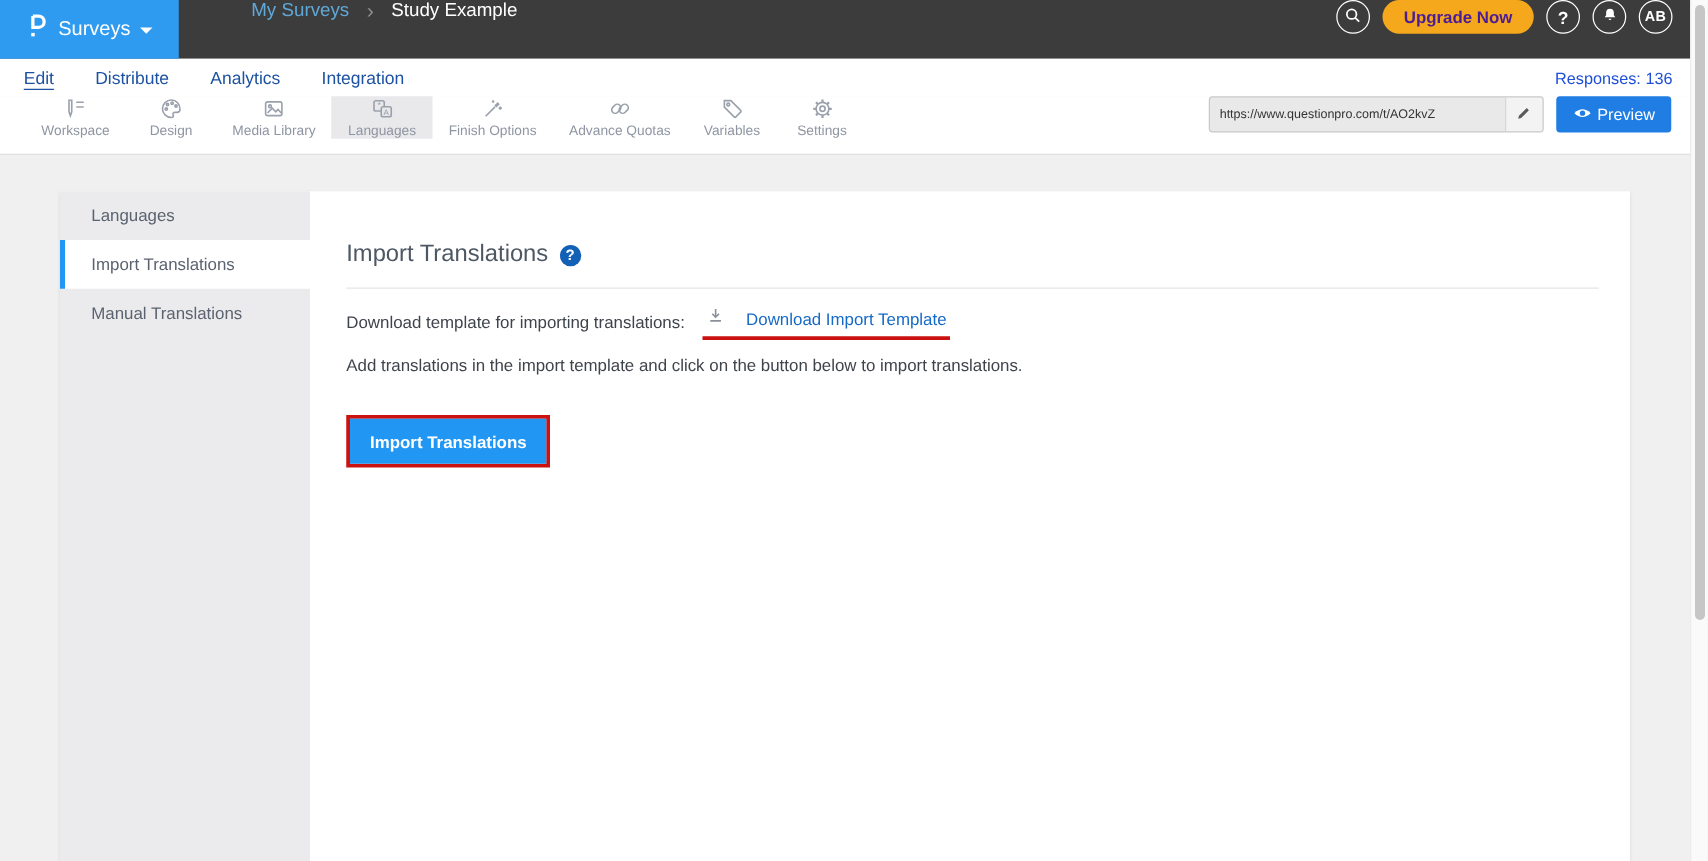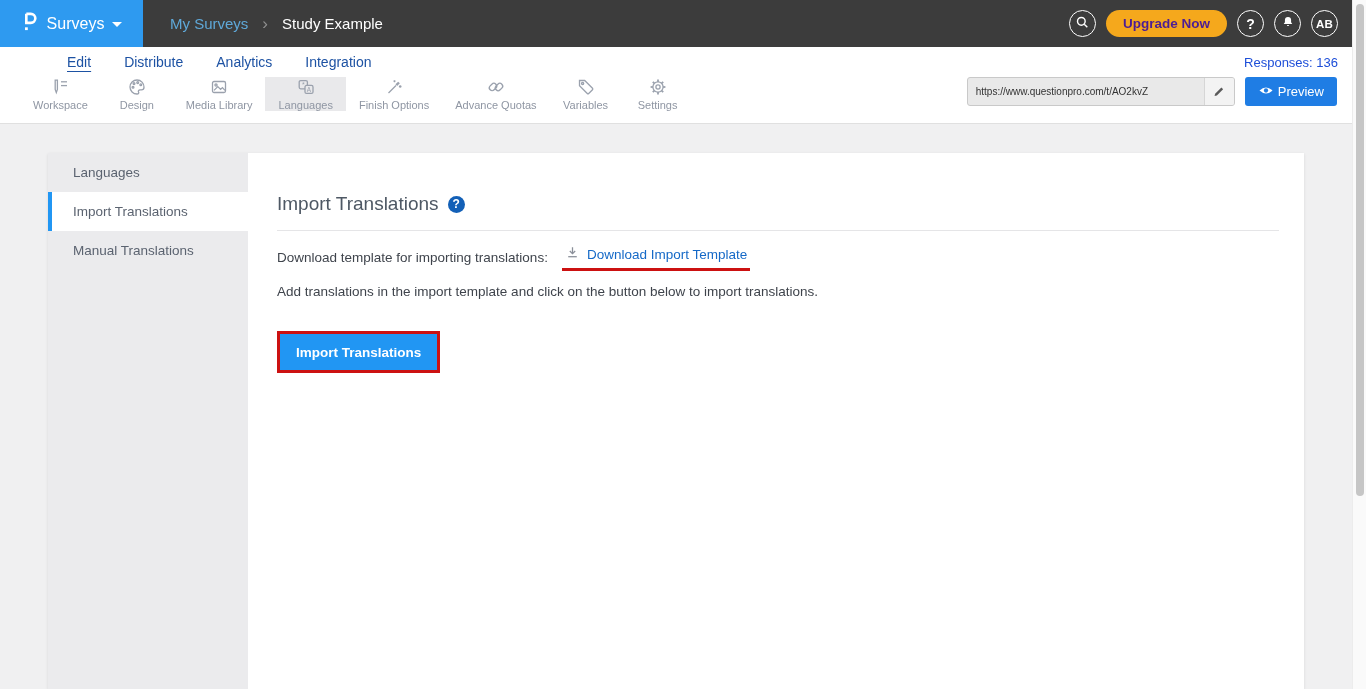--- a/index.html
+++ b/index.html
@@ -2,21 +2,21 @@
 <html><head>
 <meta charset="utf-8">
 <style>
   * { margin:0; padding:0; box-sizing:border-box; }
   html,body { width:1366px; height:689px; overflow:hidden; background:#f0f0f1;
               font-family:"Liberation Sans", sans-serif; }
   .app { position:relative; width:1366px; height:689px; }
   .page { position:absolute; left:0; top:0; width:1352px; height:689px; }
 
   
-  .topbar { height:47px; background:#3c3c3c; display:flex; align-items:center; }
+  .topbar { height:47px; background:#3c3c3c; display:flex; align-items:flex-start;gap:31px; }
   .logo-block { width:143px; height:47px; background:#2e9af0; display:flex;
                 align-items:center; justify-content:center; gap:8px; cursor:pointer; }
   .logo-label { color:#fff; font-size:16px; }
   .caret-down { width:0; height:0; border-left:5px solid transparent;
                 border-right:5px solid transparent; border-top:5px solid #fff; margin-top:2px; }
   .breadcrumb { display:flex; align-items:center; gap:14px; margin-left:27px; font-size:15px; }
   .bc-parent { color:#5fa8d8; cursor:pointer; }
   .bc-sep { color:#8f8f8f; font-size:17px; line-height:1; }
   .bc-current { color:#fff; }
   .topbar-right { margin-left:auto; display:flex; align-items:center; gap:10px; padding-right:14px; }
@@ -25,21 +25,21 @@
                 font-weight:bold; font-size:14px; cursor:pointer; background:transparent; flex:none; }
   .avatar { font-size:11.5px; letter-spacing:.3px; }
   .upgrade-btn { background:#f5a81c; color:#4c1d95; border:none; border-radius:14px; height:27px;
                  padding:0 17px; font-size:13.5px; font-weight:bold; cursor:pointer;
                  font-family:"Liberation Sans", sans-serif; }
 
   
   .tabbar { height:30px; background:#fff; display:flex; align-items:center;
             padding-left:19px; gap:33px; }
   .tab { font-size:14px; color:#1d52a3; cursor:pointer; }
-  .tab.active { text-decoration:underline; text-underline-offset:4px;margin-left:48px; }
+  .tab.active { text-decoration:underline; text-underline-offset:4px; }
   .responses { margin-left:auto; padding-right:14px; color:#1d4ed8; font-size:13px; }
 
   
   .toolbar { height:47px; background:#fff; border-bottom:1px solid #e0e0e0;
              display:flex; align-items:flex-start; padding-left:20px; }
   .tool-item { display:flex; flex-direction:column; align-items:center; justify-content:center;
                gap:2px; padding:0 13px; min-width:72px; cursor:pointer; }
   .tool-item.active { background:#e9e9eb; }
   .tool-label { font-size:11px; color:#8f96a3; white-space:nowrap; }
   .tool-item svg { display:block; }
@@ -63,21 +63,21 @@
   .side-item.active { background:#fff; border-left-color:#2196f3; }
   .main { flex:1; padding:40px 25px 0 29px; }
   .heading-row { display:flex; align-items:center; gap:9px; }
   .heading { font-size:19px; font-weight:normal; color:#4e5864; }
   .help-icon { width:17px; height:17px; border-radius:50%; background:#1360b7; color:#fff;
                font-size:12px; font-weight:bold; display:flex; align-items:center;
                justify-content:center; cursor:pointer; }
   .divider { border-bottom:1px solid #e5e5e7; margin-top:15px; }
   .dl-row { margin-top:12px; display:flex; align-items:center; }
   .dl-text { font-size:13.5px; color:#3f444c; }
-  .dl-link-wrap { margin-left:14px; display:inline-flex; align-items:center; gap:7px;
+  .dl-link-wrap { margin-left:14px; display:inline-flex; align-items:center; gap:17px;
                   border-bottom:3px solid #cc1111; padding:2px 3px 4px 3px; cursor:pointer; }
   .dl-link { color:#1569c7; font-size:13.5px; text-decoration:none; }
   .instruction { margin-top:13px; font-size:13.5px; color:#3f444c; }
   .import-wrap { margin-top:32px; display:inline-block; border:3px solid #cc1111; }
   .import-btn { display:block; background:#2196f3; color:#fff; border:none; height:36px;
                 padding:0 16px; font-size:13.5px; font-weight:bold; cursor:pointer;
                 font-family:"Liberation Sans", sans-serif; }
 
   
   .scrollbar-track { position:absolute; right:0; top:0; width:14px; height:689px;

